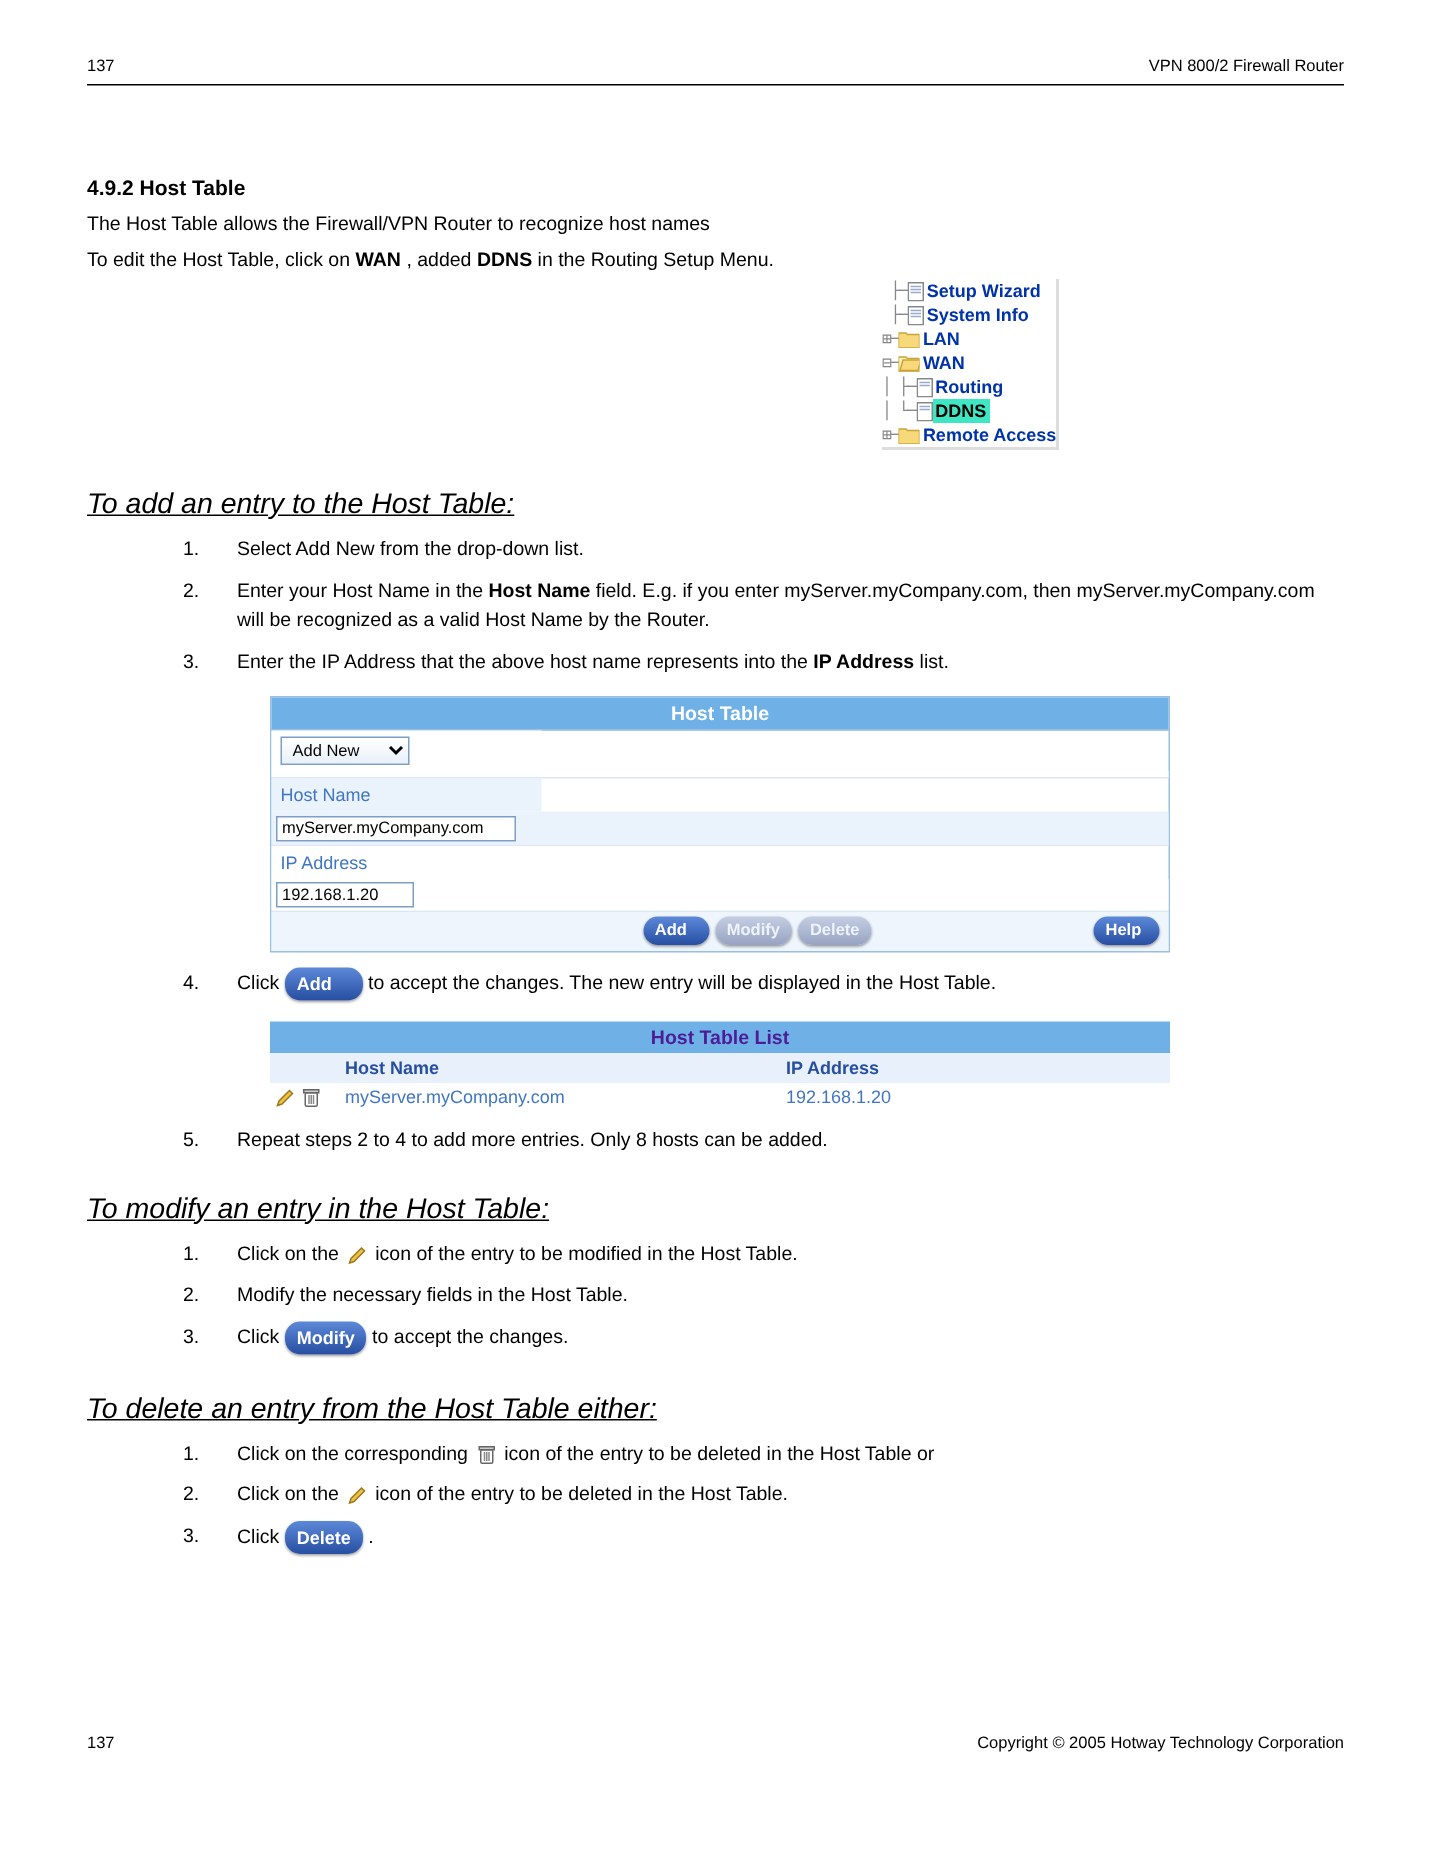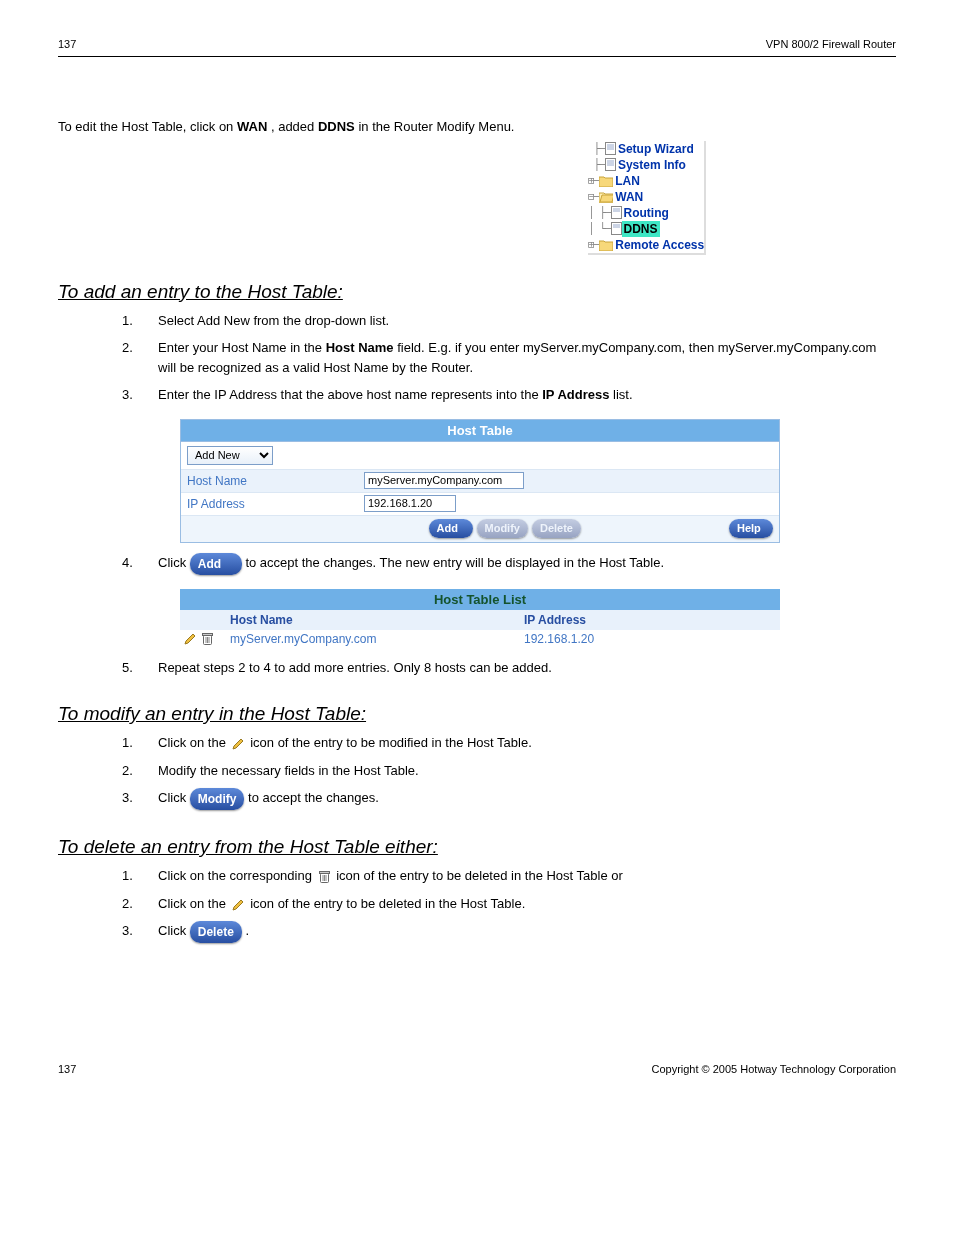--- a/index.html
+++ b/index.html
@@ -81,20 +81,21 @@
     color: #fff;
     font-weight: bold;
     text-align: center;
     font-size: 13px;
     padding: 3px 0;
     border-bottom: 1px solid #9abde3;
   }
   .ht-row {
     display: flex;
     border-bottom: 1px solid #dbe7f4;
+    flex-direction: column;
   }
   .ht-row:last-child { border-bottom: none; }
   .ht-label {
     width: 180px;
     padding: 4px 6px;
     color: #4176c4;
     font-size: 12px;
     background: #fff;
   }
   .ht-label.alt { background: #eaf2fb; }
@@ -146,21 +147,21 @@
   }
   .inline-icon-fig { margin: 0 0 0 0; vertical-align: middle; }
 
   
   .host-list {
     width: 600px;
     background: #fff;
   }
   .host-list .hdr {
     background: #6fb0e7;
-    color: #14532d;
+    color: #4c1d95;
     font-weight: bold;
     text-align: center;
     font-size: 13px;
     padding: 3px 0;
   }
   .host-list .cols {
     display: flex;
     background: #e8f1fb;
     color: #274ea1;
     font-weight: bold;
@@ -203,27 +204,33 @@
 <div class="page">
 
   
   <div class="top-header">
     <span>137</span>
     <span>VPN 800/2 Firewall Router</span>
   </div>
   <div class="hr"></div>
 
   
-
+  <div class="section-title">
+    <span>4.9.2</span>
+    <span> </span>
+    <span>Host Table</span>
+  </div>
+
+  <p class="body-text">The Host Table allows the Firewall/VPN Router to recognize host names</p>
   <p class="body-text">
     <span>To edit the Host Table, click on </span>
     <span class="bold">WAN</span>
     <span>, added </span>
     <span class="bold">DDNS</span>
-    <span> in the Router Modify Menu.</span>
+    <span> in the Routing Setup Menu.</span>
   </p>
 
   
   <div class="nav-tree-fig">
     
     <div class="tree-row">
       <span class="tree-connector">&nbsp;├─</span>
       <span class="page-icon">
         <svg viewBox="0 0 11 13">
             <rect x="0.5" y="0.5" width="10" height="12" fill="#fff" stroke="#888"></rect>

